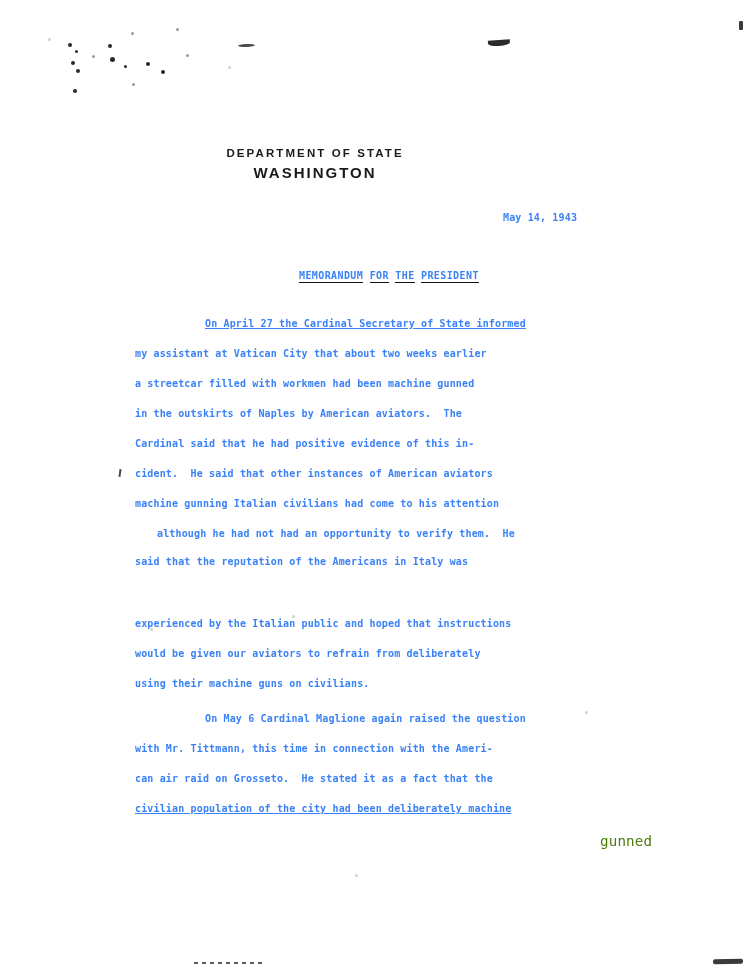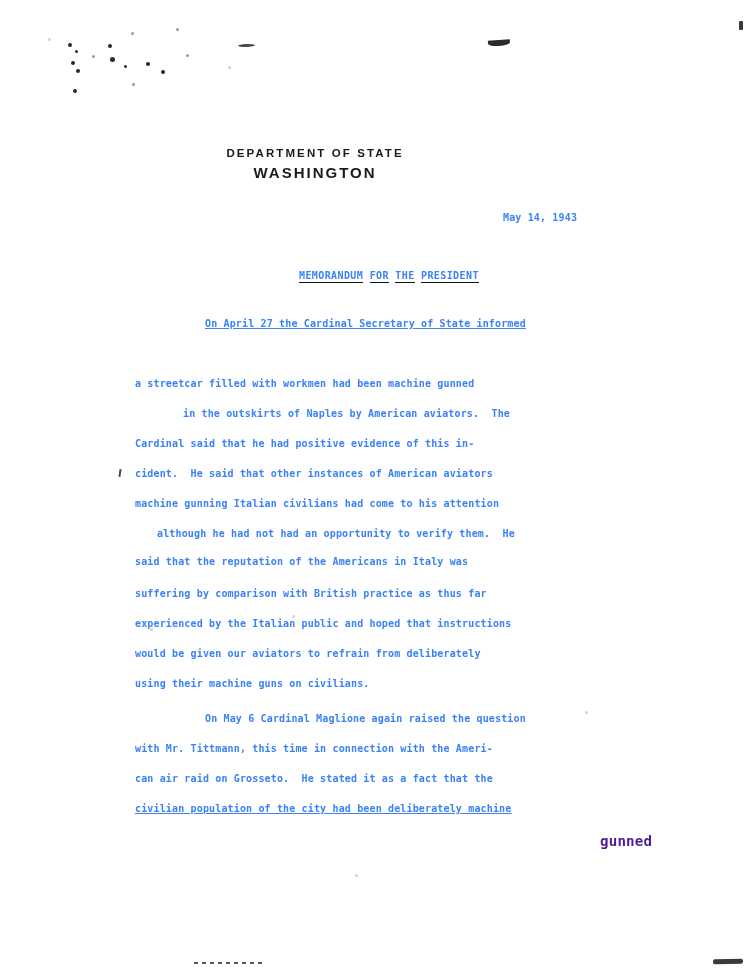--- a/index.html
+++ b/index.html
@@ -71,22 +71,22 @@
 
   .body-line {
     left: 135px;
     letter-spacing: 0.15px;
   }
   .body-line.indent { left: 205px; }
 
   #catchword {
     top: 833px;
     left: 600px;
-    color: #4c1d95;
-    font-weight: bold;
+    color: #4d7c0f;
+    font-weight: normal;
     font-size: 14.2px;
   }
 
   
   .speck {
     position: absolute;
     background: #2a2a2a;
     border-radius: 50%;
   }
   .speck.soft { background: #9a9a9a; }
@@ -176,28 +176,28 @@
   </div>
 
   <div class="letterhead" id="lh-dept">DEPARTMENT OF STATE</div>
   <div class="letterhead" id="lh-city">WASHINGTON</div>
 
   <div class="tw" id="date-line">May 14, 1943</div>
 
   <div class="tw" id="doc-title"><span class="u">MEMORANDUM</span> <span class="u">FOR</span> <span class="u">THE</span> <span class="u">PRESIDENT</span></div>
 
   <div class="tw body-line indent" style="top:318px;text-decoration:underline;">On April 27 the Cardinal Secretary of State informed</div>
+  <div class="tw body-line" style="top:348px;">my assistant at Vatican City that about two weeks earlier</div>
   <div class="tw body-line" style="top:378px;">a streetcar filled with workmen had been machine gunned</div>
-  <div class="tw body-line" style="top:408px;margin-left:48px;">in the outskirts of Naples by American aviators.  The</div>
+  <div class="tw body-line" style="top:408px;">in the outskirts of Naples by American aviators.  The</div>
   <div class="tw body-line" style="top:438px;">Cardinal said that he had positive evidence of this in-</div>
   <div class="tw body-line" style="top:468px;">cident.  He said that other instances of American aviators</div>
   <div class="tw body-line" style="top:498px;">machine gunning Italian civilians had come to his attention</div>
   <div class="tw body-line" style="top:528px;margin-left:22px;">although he had not had an opportunity to verify them.  He</div>
   <div class="tw body-line" style="top:556px;">said that the reputation of the Americans in Italy was</div>
-  <div class="tw body-line" style="top:588px;">suffering by comparison with British practice as thus far</div>
   <div class="tw body-line" style="top:618px;">experienced by the Italian public and hoped that instructions</div>
   <div class="tw body-line" style="top:648px;">would be given our aviators to refrain from deliberately</div>
   <div class="tw body-line" style="top:678px;">using their machine guns on civilians.</div>
 
   <div class="tw body-line indent" style="top:713px;">On May 6 Cardinal Maglione again raised the question</div>
   <div class="tw body-line" style="top:743px;">with Mr. Tittmann, this time in connection with the Ameri-</div>
   <div class="tw body-line" style="top:773px;">can air raid on Grosseto.  He stated it as a fact that the</div>
   <div class="tw body-line" style="top:803px;text-decoration:underline;">civilian population of the city had been deliberately machine</div>
 
   <div class="tw" id="catchword">gunned</div>

